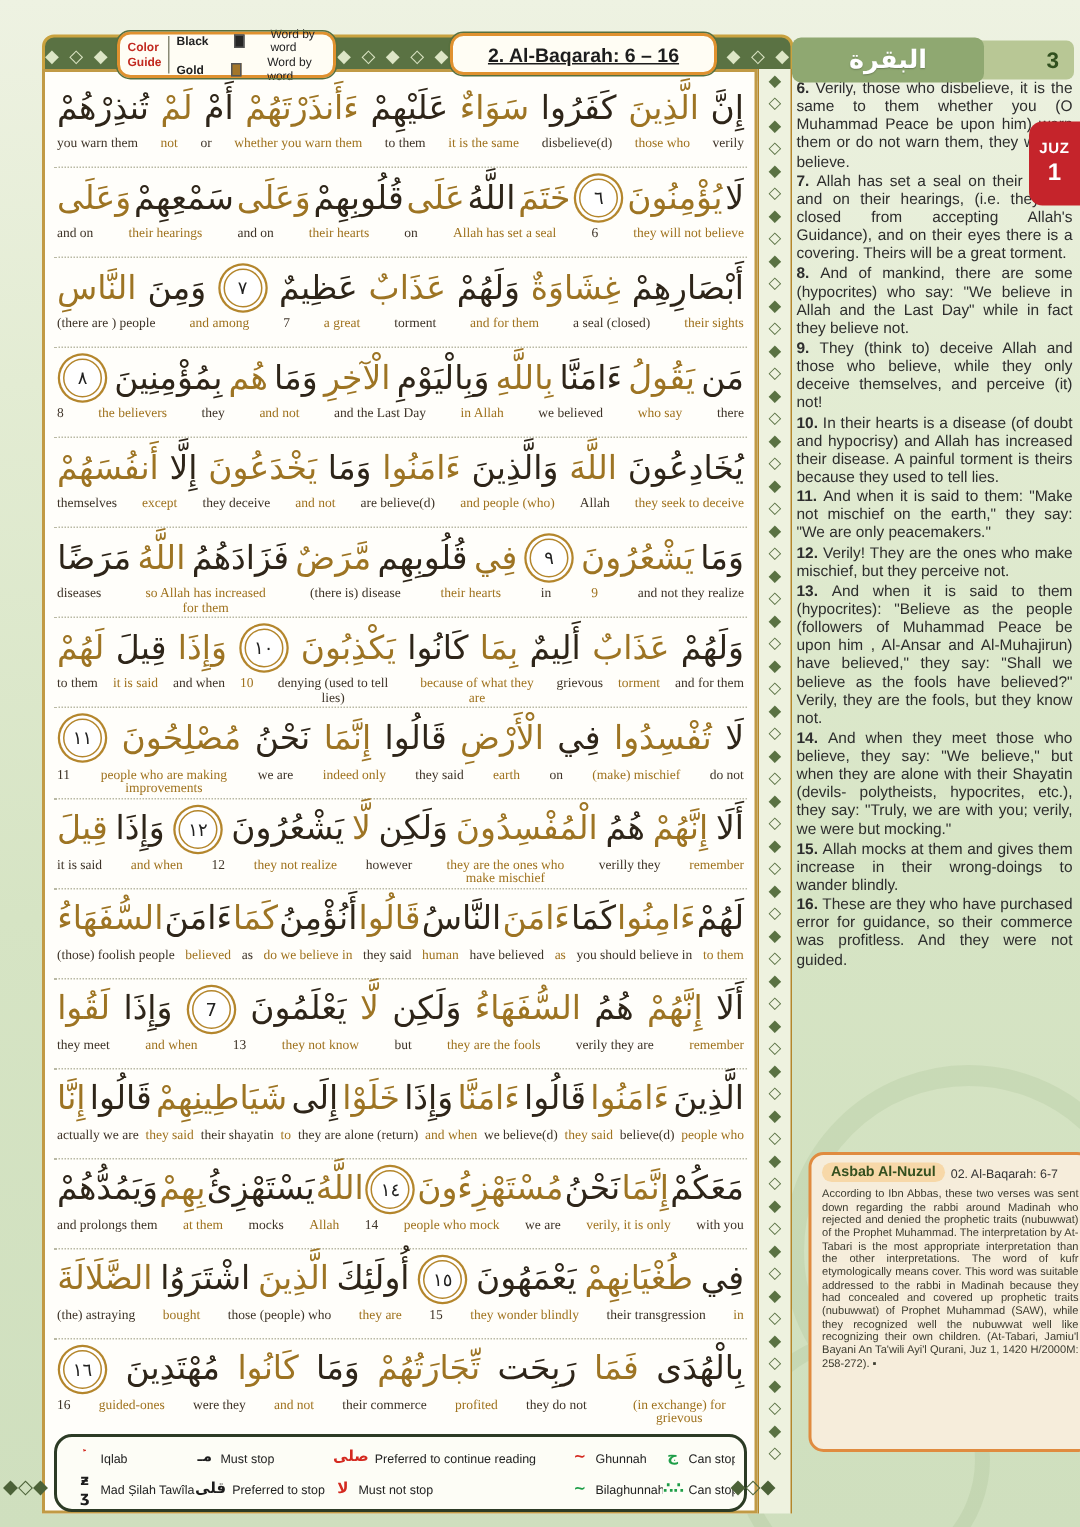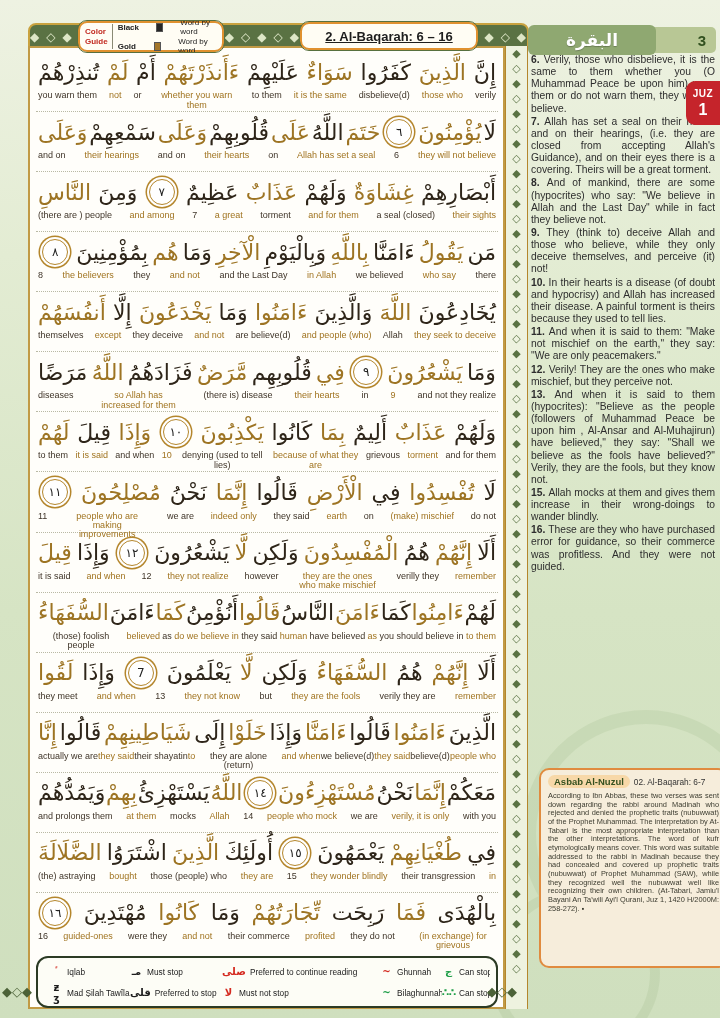--- a/index.html
+++ b/index.html
@@ -34,21 +34,21 @@
   .surah-wrap{position:absolute;left:528px;top:25px;width:188px;height:30px;z-index:3;}
   .page-tab{position:absolute;right:0;top:2px;width:72px;height:26px;background:var(--tab_green,#b8c795);
     border-radius:5px;display:flex;align-items:center;justify-content:flex-end;padding-right:10px;
     font-size:15px;font-weight:bold;color:#31501f;box-sizing:border-box;}
   .surah-box{position:absolute;left:0;top:0;width:128px;height:30px;background:var(--surah_green,#8fa871);
     border-radius:6px;display:flex;align-items:center;justify-content:center;
     color:#fff;font-family:"DejaVu Sans",sans-serif;font-size:17px;font-weight:bold;
     text-shadow:0 1px 1px rgba(0,0,0,.25);}
 
   
-  .juz{position:absolute;right:0;top:81px;width:34px;height:44px;background:var(--juz_red,#c5242b);
+  .juz{position:absolute;right:0;top:81px;width:34px;height:56px;background:var(--juz_red,#c5242b);
     border-radius:9px 0 0 9px;z-index:5;display:flex;flex-direction:column;align-items:center;
     justify-content:center;color:#fff;font-weight:bold;}
   .juz .jl{font-size:10px;letter-spacing:.5px;}
   .juz .jn{font-size:16px;margin-top:2px;}
 
   
   .frame{position:absolute;left:28px;top:46px;width:477px;height:963px;background:#fffefa;
     border:2px solid var(--frame_gold,#c19a45);box-sizing:border-box;z-index:1;}
   .orn-strip{position:absolute;left:505px;top:46px;width:21px;height:963px;background:#eef2df;
     border-left:1px solid #b4862c;border-right:1px solid #b4862c;overflow:hidden;text-align:center;
@@ -66,21 +66,21 @@
   .qline:last-child{border-bottom:none;}
   .ar-row{flex:1;display:flex;direction:rtl;justify-content:space-between;align-items:center;
     font-family:"DejaVu Sans",sans-serif;font-size:22px;color:var(--ink,#2e2519);min-height:0;}
   .arw{white-space:nowrap;}
   .wd{color:#2e2519;}
   .wg{color:#9d7423;}
   .vbadge{width:24px;height:24px;border:1px solid #b4862c;border-radius:50%;
     box-shadow:0 0 0 2px #fff,0 0 0 3.5px #b4862c;display:inline-flex;align-items:center;
     justify-content:center;font-size:12px;color:#222;flex:0 0 auto;margin:0 4px;background:#fff;}
   .gl-row{height:19px;display:flex;direction:ltr;justify-content:space-between;align-items:flex-start;
-    font-family:Liberation Sans, sans-serif;font-size:9px;line-height:1.05;}
+    font-family:Liberation Serif, serif;font-size:9px;line-height:1.05;}
   .gloss{text-align:center;max-width:86px;}
   .gd{color:#3f3428;}
   .gg{color:#a0731f;}
 
   
   #translations{position:absolute;left:531px;top:54px;width:184px;z-index:2;}
   .tr-verse{margin:0 0 1px 0;font-size:10.3px;line-height:1.18;text-align:justify;color:#2d2d2d;}
   .tr-num{font-weight:bold;}
 
   
@@ -571,20 +571,21 @@
 
 <div id="translations">
     <p class="tr-verse"><b class="tr-num">6. </b><span>Verily, those who disbelieve, it is the same to them whether you (O Muhammad Peace be upon him) warn them or do not warn them, they will not believe.</span></p>
     <p class="tr-verse"><b class="tr-num">7. </b><span>Allah has set a seal on their hearts and on their hearings, (i.e. they are closed from accepting Allah's Guidance), and on their eyes there is a covering. Theirs will be a great torment.</span></p>
     <p class="tr-verse"><b class="tr-num">8. </b><span>And of mankind, there are some (hypocrites) who say: "We believe in Allah and the Last Day" while in fact they believe not.</span></p>
     <p class="tr-verse"><b class="tr-num">9. </b><span>They (think to) deceive Allah and those who believe, while they only deceive themselves, and perceive (it) not!</span></p>
     <p class="tr-verse"><b class="tr-num">10. </b><span>In their hearts is a disease (of doubt and hypocrisy) and Allah has increased their disease. A painful torment is theirs because they used to tell lies.</span></p>
     <p class="tr-verse"><b class="tr-num">11. </b><span>And when it is said to them: "Make not mischief on the earth," they say: "We are only peacemakers."</span></p>
     <p class="tr-verse"><b class="tr-num">12. </b><span>Verily! They are the ones who make mischief, but they perceive not.</span></p>
     <p class="tr-verse"><b class="tr-num">13. </b><span>And when it is said to them (hypocrites): "Believe as the people (followers of Muhammad Peace be upon him , Al-Ansar and Al-Muhajirun) have believed," they say: "Shall we believe as the fools have believed?" Verily, they are the fools, but they know not.</span></p>
+    <p class="tr-verse"><b class="tr-num">14. </b><span>And when they meet those who believe, they say: "We believe," but when they are alone with their Shayatin (devils- polytheists, hypocrites, etc.), they say: "Truly, we are with you; verily, we were but mocking."</span></p>
     <p class="tr-verse"><b class="tr-num">15. </b><span>Allah mocks at them and gives them increase in their wrong-doings to wander blindly.</span></p>
     <p class="tr-verse"><b class="tr-num">16. </b><span>These are they who have purchased error for guidance, so their commerce was profitless. And they were not guided.</span></p>
   </div>
 
 <div class="asbab">
   <div class="asbab-head">
     <span class="asbab-title">Asbab Al-Nuzul</span>
     <span class="asbab-ref">02. Al-Baqarah: 6-7</span>
   </div>
   <div class="asbab-body">According to Ibn Abbas, these two verses was sent down regarding the rabbi around Madinah who rejected and denied the prophetic traits (nubuwwat) of the Prophet Muhammad. The interpretation by At-Tabari is the most appropriate interpretation than the other interpretations. The word of kufr etymologically means cover. This word was suitable addressed to the rabbi in Madinah because they had concealed and covered up prophetic traits (nubuwwat) of Prophet Muhammad (SAW), while they recognized well the nubuwwat well like recognizing their own children. (At-Tabari, Jamiu'l Bayani An Ta'wili Ayi'l Qurani, Juz 1, 1420 H/2000M: 258-272). ▪</div>

